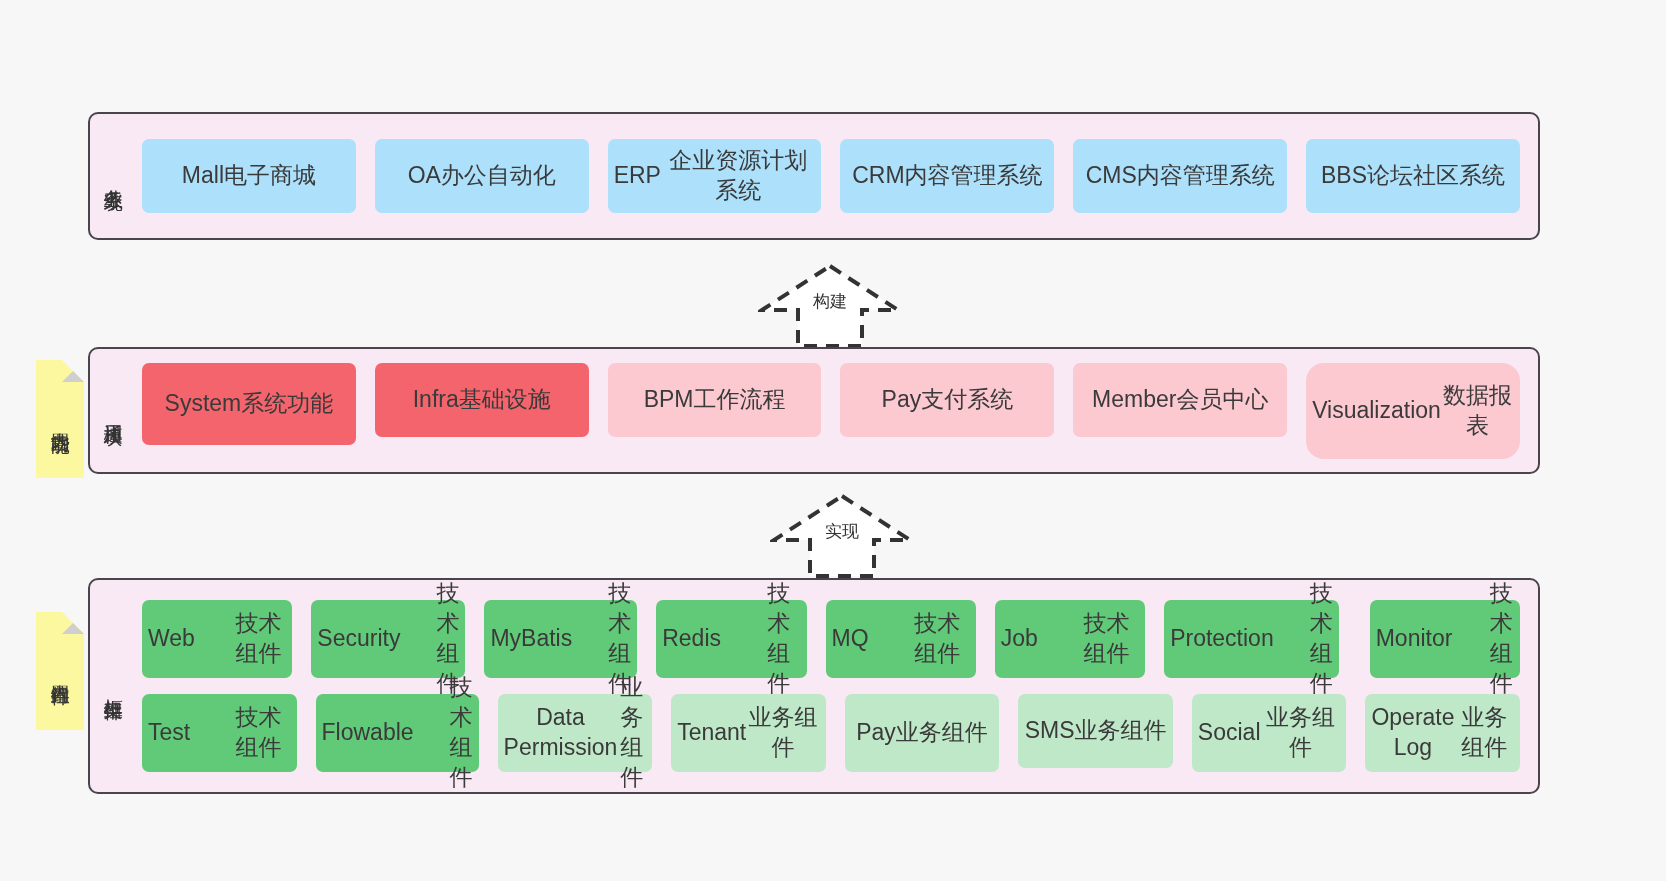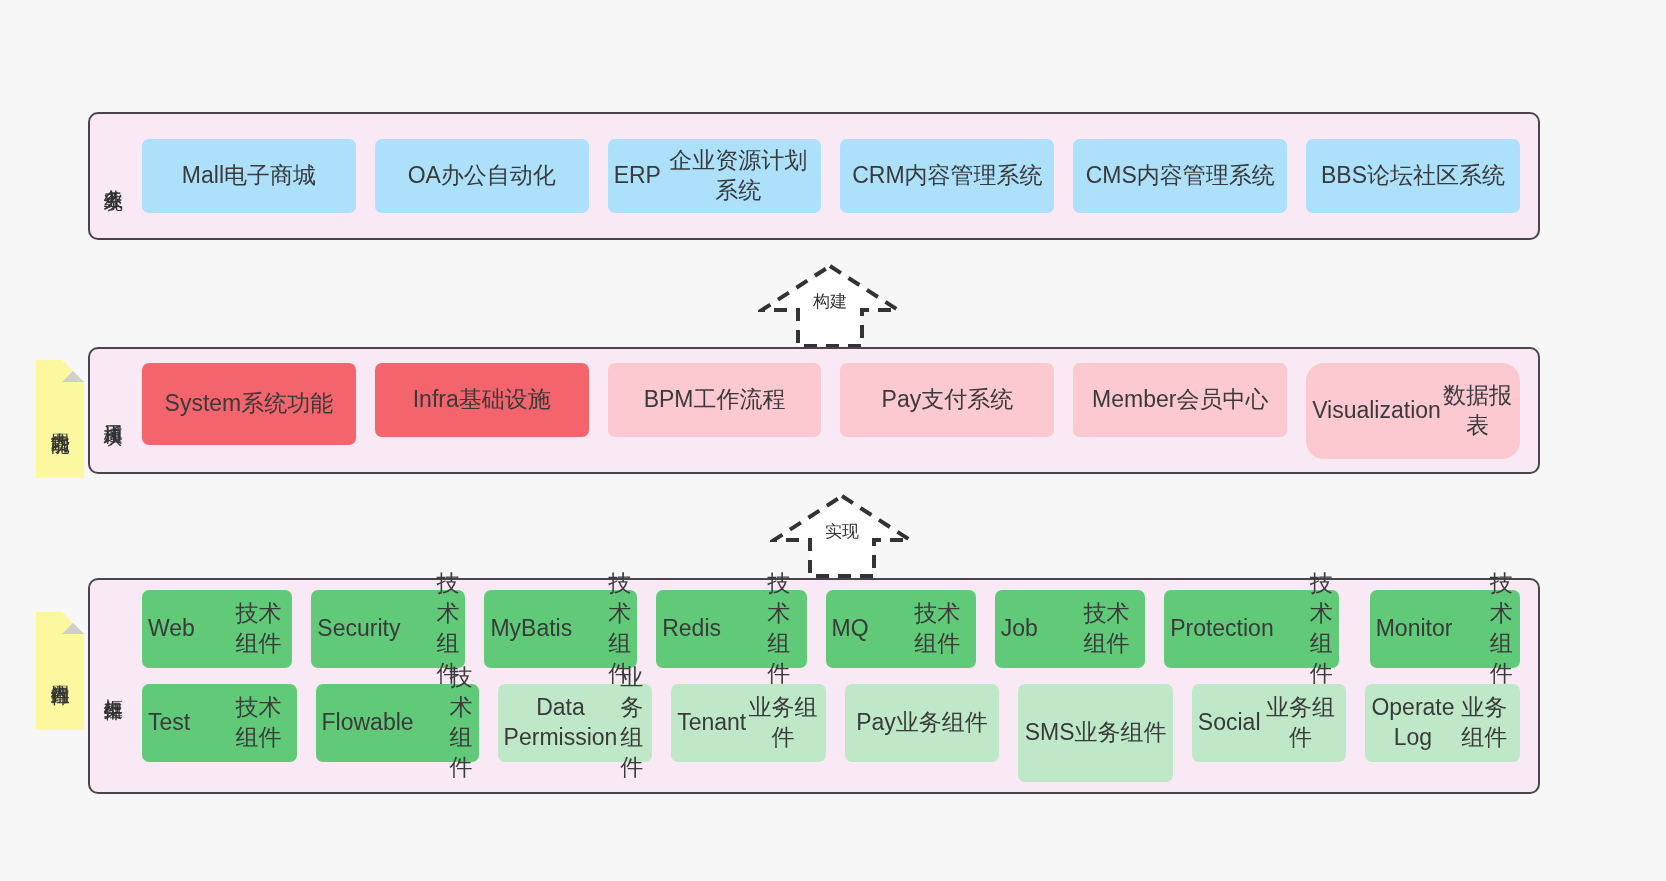--- a/index.html
+++ b/index.html
@@ -275,21 +275,21 @@
           <span class="c-cn">业务组件</span>
         </div>
         <div class="cell c-greenlight" style="height:78px;">
           <span class="c-en">Tenant</span>
           <span class="c-cn">业务组件</span>
         </div>
         <div class="cell c-greenlight" style="height:78px;">
           <span class="c-en">Pay</span>
           <span class="c-cn">业务组件</span>
         </div>
-        <div class="cell c-greenlight" style="height:98px;">
+        <div class="cell c-greenlight" style="height:74px;">
           <span class="c-en">SMS</span>
           <span class="c-cn">业务组件</span>
         </div>
         <div class="cell c-greenlight" style="height:78px;">
           <span class="c-en">Social</span>
           <span class="c-cn">业务组件</span>
         </div>
         <div class="cell c-greenlight" style="height:78px;">
           <span class="c-en">Operate Log</span>
           <span class="c-cn">业务组件</span>

